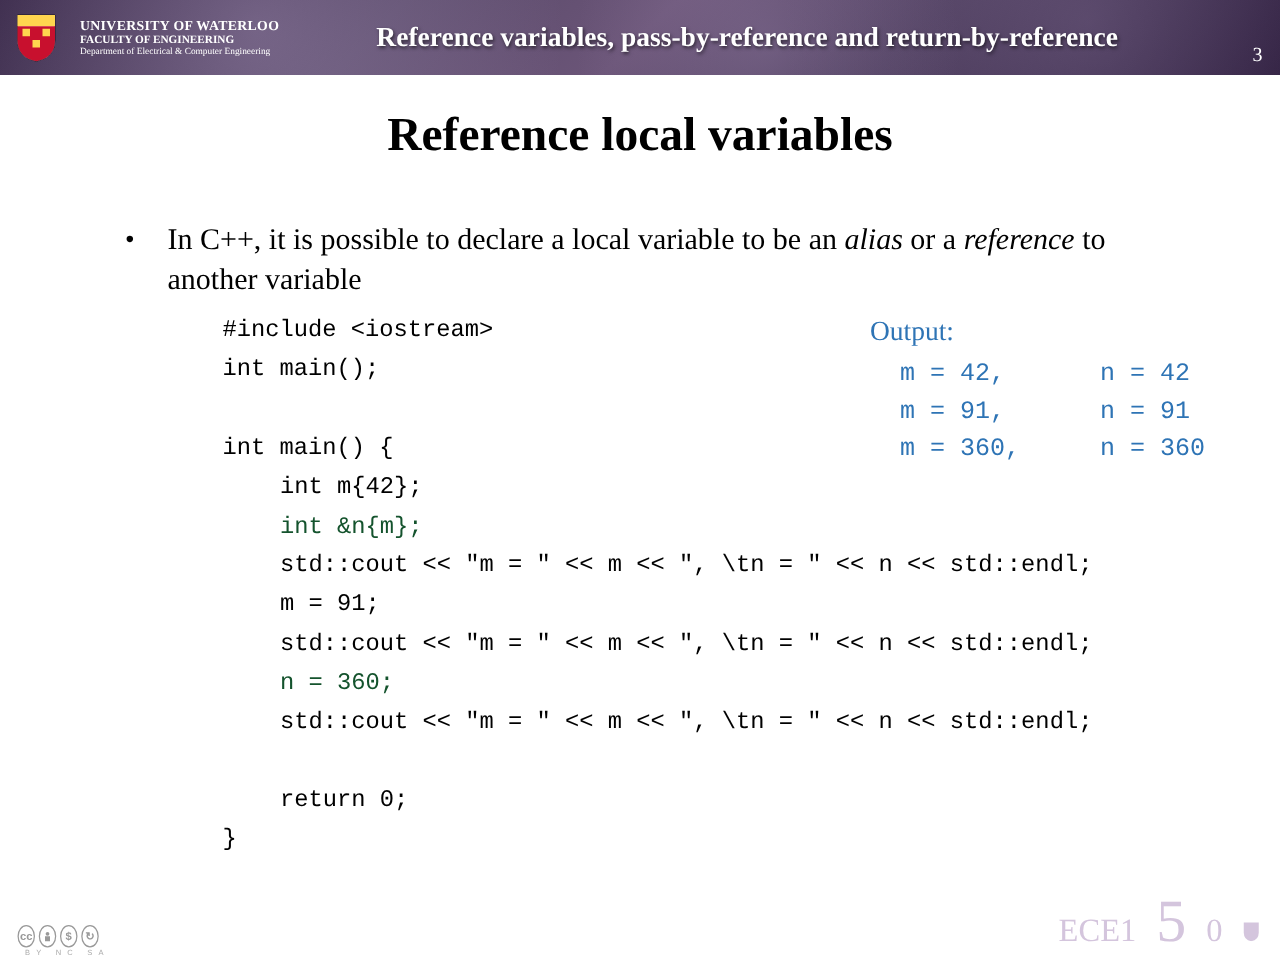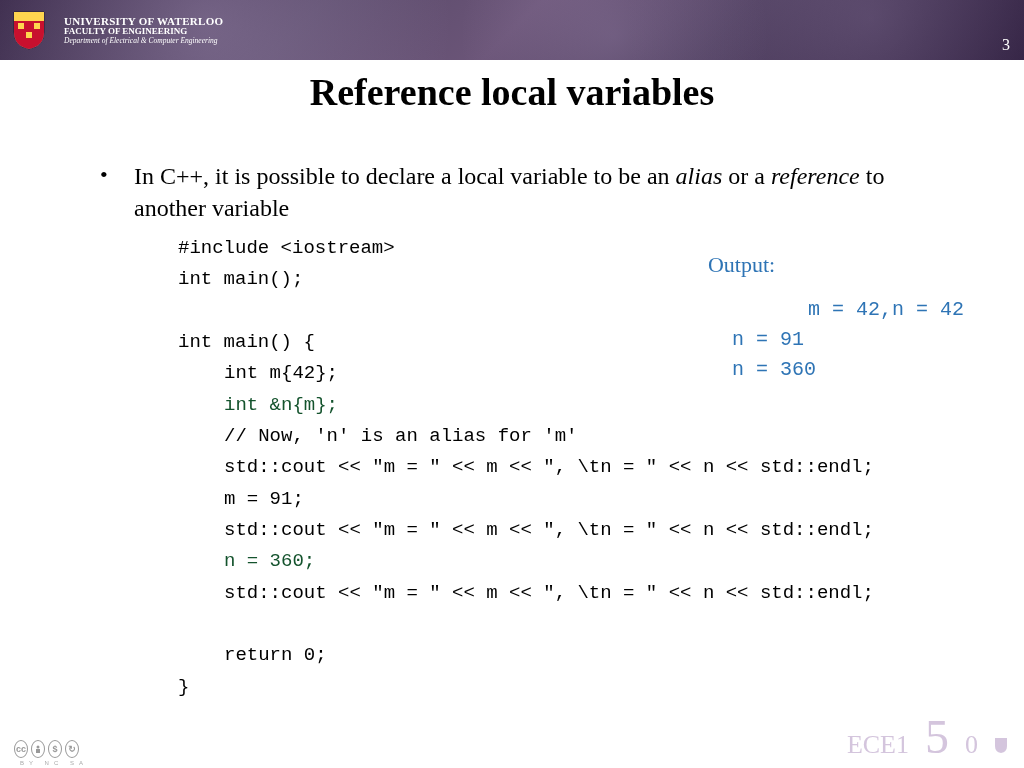--- a/index.html
+++ b/index.html
@@ -38,21 +38,21 @@
   .shield {
     width: 34px;
     height: 40px;
   }
   .uw-text {
     color: #fff;
     line-height: 1.1;
   }
   .uw-text .t1 { font-size: 11px; font-weight: bold; letter-spacing: 0.3px; }
   .uw-text .t2 { font-size: 9px; font-weight: bold; }
-  .uw-text .t3 { font-size: 7.5px; font-style: italic; }
+  .uw-text .t3 { font-size: 7.5px; }
   .header-title {
     flex: 1;
     text-align: center;
     color: #fff;
     font-size: 22px;
     font-weight: bold;
     font-family: Georgia, serif;
     text-shadow: 1px 1px 3px rgba(0,0,0,0.6);
     z-index: 1;
     padding-right: 40px;
@@ -64,21 +64,21 @@
     color: #fff;
     font-size: 16px;
     z-index: 1;
   }
   .slide-title {
     text-align: center;
     font-size: 38px;
     font-weight: bold;
     font-family: Georgia, serif;
     color: #000;
-    margin-top: 10px;
+    margin-top: 26px;
   }
   .content {
     padding: 46px 100px 0 100px;
   }
   .bullet {
     display: flex;
     font-size: 24px;
     line-height: 1.35;
     color: #000;
   }
@@ -101,24 +101,24 @@
     top: 248px;
     font-family: Consolas, 'Courier New', monospace;
     font-size: 20px;
     line-height: 1.5;
     color: #2e74b5;
   }
   .output-label {
     font-family: Georgia, serif;
     font-size: 22px;
     color: #2e74b5;
-    margin-bottom: 14px;
+    margin-bottom: 4px;
   }
   .output-row { display: flex; padding-left: 24px; }
-  .out-col1 { width: 160px; text-align: right; }
+  .out-col1 { width: 160px; }
   .out-col2 { }
   .footer-left {
     position: absolute;
     left: 14px;
     bottom: 10px;
     display: flex;
     gap: 3px;
     align-items: center;
   }
   .cc-badge {
@@ -156,62 +156,64 @@
       <rect x="6" y="13" width="6" height="6" fill="#ffd54f"></rect>
       <rect x="22" y="13" width="6" height="6" fill="#ffd54f"></rect>
       <rect x="14" y="22" width="6" height="6" fill="#ffd54f"></rect>
     </svg>
     <div class="uw-text">
       <div class="t1">UNIVERSITY OF WATERLOO</div>
       <div class="t2">FACULTY OF ENGINEERING</div>
       <div class="t3">Department of Electrical &amp; Computer Engineering</div>
     </div>
   </div>
+  <div class="header-title">Reference variables, pass-by-reference and return-by-reference</div>
   <div class="slide-num">3</div>
 </div>
 
 <h1 class="slide-title">Reference local variables</h1>
 
 <div class="content">
   <div class="bullet">
     <div class="dot">•</div>
     <div class="txt">
       <span>In C++, it is possible to declare a local variable to be an </span><span class="italic">alias</span><span> or a </span><span class="italic">reference</span><span> to another variable</span>
     </div>
   </div>
 
   <div class="code-area">
     <div>#include &lt;iostream&gt;</div>
     <div>int main();</div>
     <div>&nbsp;</div>
     <div>int main() {</div>
     <div class="indent1">int m{42};</div>
     <div class="indent1 code-red">int &amp;n{m};</div>
-    <div class="indent1">// Now, 'n' is an alias for 'm'</div>
     <div class="indent1">std::cout &lt;&lt; "m = " &lt;&lt; m &lt;&lt; ", \tn = " &lt;&lt; n &lt;&lt; std::endl;</div>
     <div class="indent1">m = 91;</div>
     <div class="indent1">std::cout &lt;&lt; "m = " &lt;&lt; m &lt;&lt; ", \tn = " &lt;&lt; n &lt;&lt; std::endl;</div>
     <div class="indent1 code-red">n = 360;</div>
     <div class="indent1">std::cout &lt;&lt; "m = " &lt;&lt; m &lt;&lt; ", \tn = " &lt;&lt; n &lt;&lt; std::endl;</div>
     <div class="indent1">&nbsp;</div>
     <div class="indent1">return 0;</div>
     <div>}</div>
   </div>
 </div>
 
 <div class="output-box">
   <div class="output-label">Output:</div>
   <div class="output-row">
     <div class="out-col1">m = 42,</div>
     <div class="out-col2">n = 42</div>
   </div>
   <div class="output-row">
+    <div class="out-col1">m = 91,</div>
     <div class="out-col2">n = 91</div>
   </div>
   <div class="output-row">
+    <div class="out-col1">m = 360,</div>
     <div class="out-col2">n = 360</div>
   </div>
 </div>
 
 <div class="footer-left">
   <div class="cc-badge">cc</div>
   <div class="cc-badge">
     <svg width="10" height="10" viewBox="0 0 10 10">
         <circle cx="5" cy="3" r="1.5" fill="#999"></circle>
         <path d="M3 5 H7 V9 H3 Z" fill="#999"></path>

